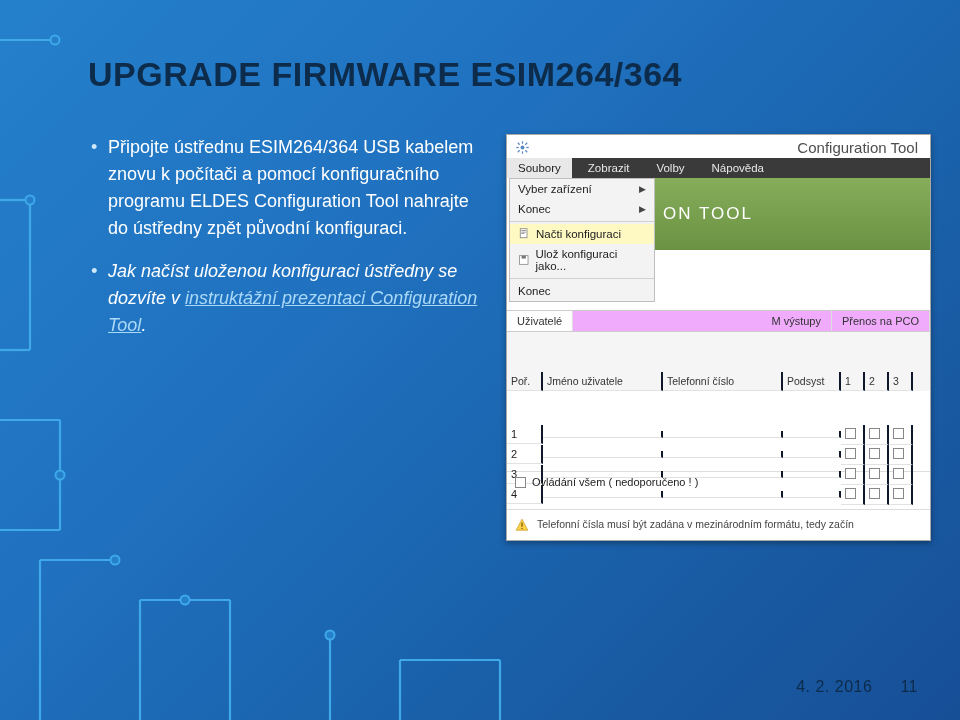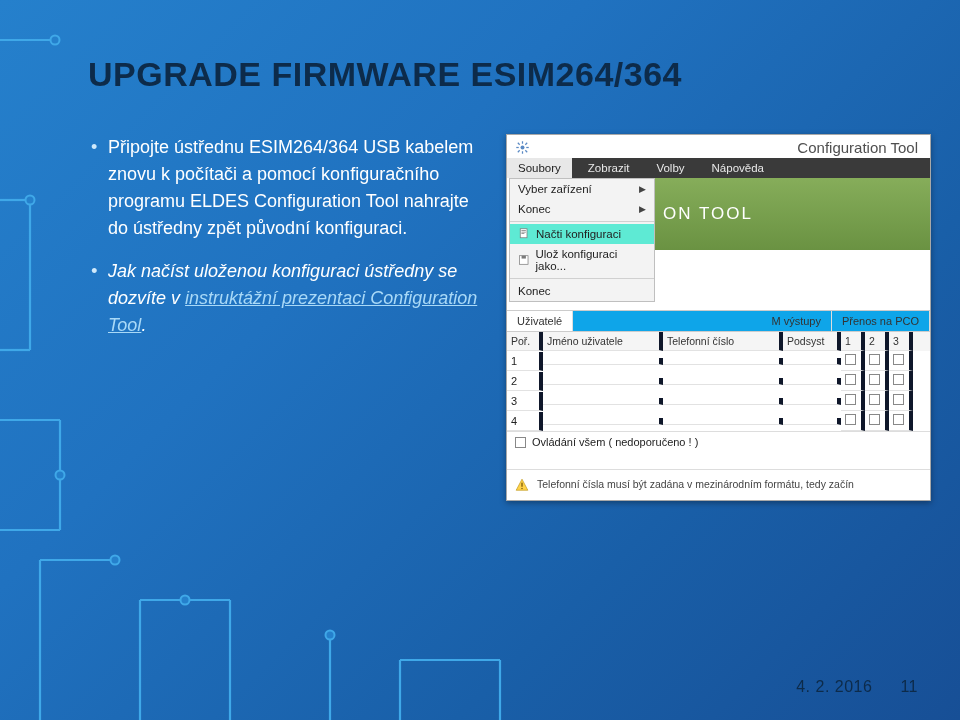--- a/index.html
+++ b/index.html
@@ -31,31 +31,31 @@
 .shot { width: 425px; background: #fff; border: 1px solid #a8a8a8; font-size: 11.5px; color: #222; box-shadow: 0 2px 6px rgba(0,0,0,0.35); }
 .shot-head { display:flex; align-items:center; padding: 4px 8px 2px 8px; gap: 6px; }
 .gear { width: 15px; height: 15px; }
 .shot-title { flex: 1; text-align: right; font-size: 15px; color: #4f4f4f; padding-right: 4px; }
 .menubar { background: #3a3a3a; color: #e8e8e8; display: flex; gap: 5px; font-size: 11.5px; }
 .menubar span { padding: 4px 11px; }
 .menubar span.active { background: #e8e8e8; color: #222; }
 .body-row { display: flex; }
 .menu-open { width: 146px; background: #f3f3f3; border: 1px solid #bfbfbf; margin: 0 0 8px 2px; font-size: 11.5px; }
 .menu-open .mi { padding: 4px 8px; display:flex; align-items:center; gap:6px; justify-content: space-between; }
-.menu-open .mi.sel { background: #5eead4; }
+.menu-open .mi.sel { background: #fef9c3; }
 .menu-open hr { border: none; border-top: 1px solid #d0d0d0; margin: 2px 0; }
 .arrow { font-size: 9px; color: #444; }
 .banner { flex: 1; background: linear-gradient(#86ad5a, #6a9242); color: #fff; font-size: 17px; letter-spacing: 2px; display:flex; align-items:center; padding-left: 8px; font-weight: 300; height: 72px; }
-.subtabs { display:flex; background: #0ea5e9; border-top:1px solid #ccc; border-bottom:1px solid #ccc; font-size: 11px; }
+.subtabs { display:flex; background: #f0abfc; border-top:1px solid #ccc; border-bottom:1px solid #ccc; font-size: 11px; }
 .subtabs span { padding: 4px 10px; color:#333; border-right:1px solid #ddd; }
 .subtabs span:first-child { background:#fff; }
 .table { }
 .thead, .trow { display:grid; grid-template-columns: 36px 120px 120px 58px 24px 24px 24px; align-items:center; }
 .thead { background:#f5f5f5; font-size:10.5px; color:#333; }
-.thead div, .trow div { padding: 3px 4px; border-right:4px solid #0f172a; border-bottom:1px solid #e2e2e2; overflow:hidden; white-space:nowrap; }
+.thead div, .trow div { padding: 3px 4px; border-right:2px solid #0f172a; border-bottom:1px solid #e2e2e2; overflow:hidden; white-space:nowrap;margin-top:40px; }
 .trow { font-size: 11px; height: 20px; }
 .cb { width:11px; height:11px; border:1px solid #888; display:inline-block; background:#fff; }
 .warn { display:flex; gap:8px; padding:8px 8px; font-size:10.5px; color:#444; align-items:flex-start; border-top:1px solid #ddd;margin-top:17px; }
 .warn .ico { width:14px; height:14px; flex:0 0 14px; }
 .bottom-chk { padding: 4px 8px; font-size: 11px; display:flex; align-items:center; gap:6px; border-top:1px solid #ddd; }
 .doc-ico { width:12px; height:12px; }
 
 .footer { position:absolute; right: 42px; bottom: 24px; font-size: 16px; color:#0d2b4a; letter-spacing:0.5px; display:flex; gap:28px; }
 </style>
 </head>

